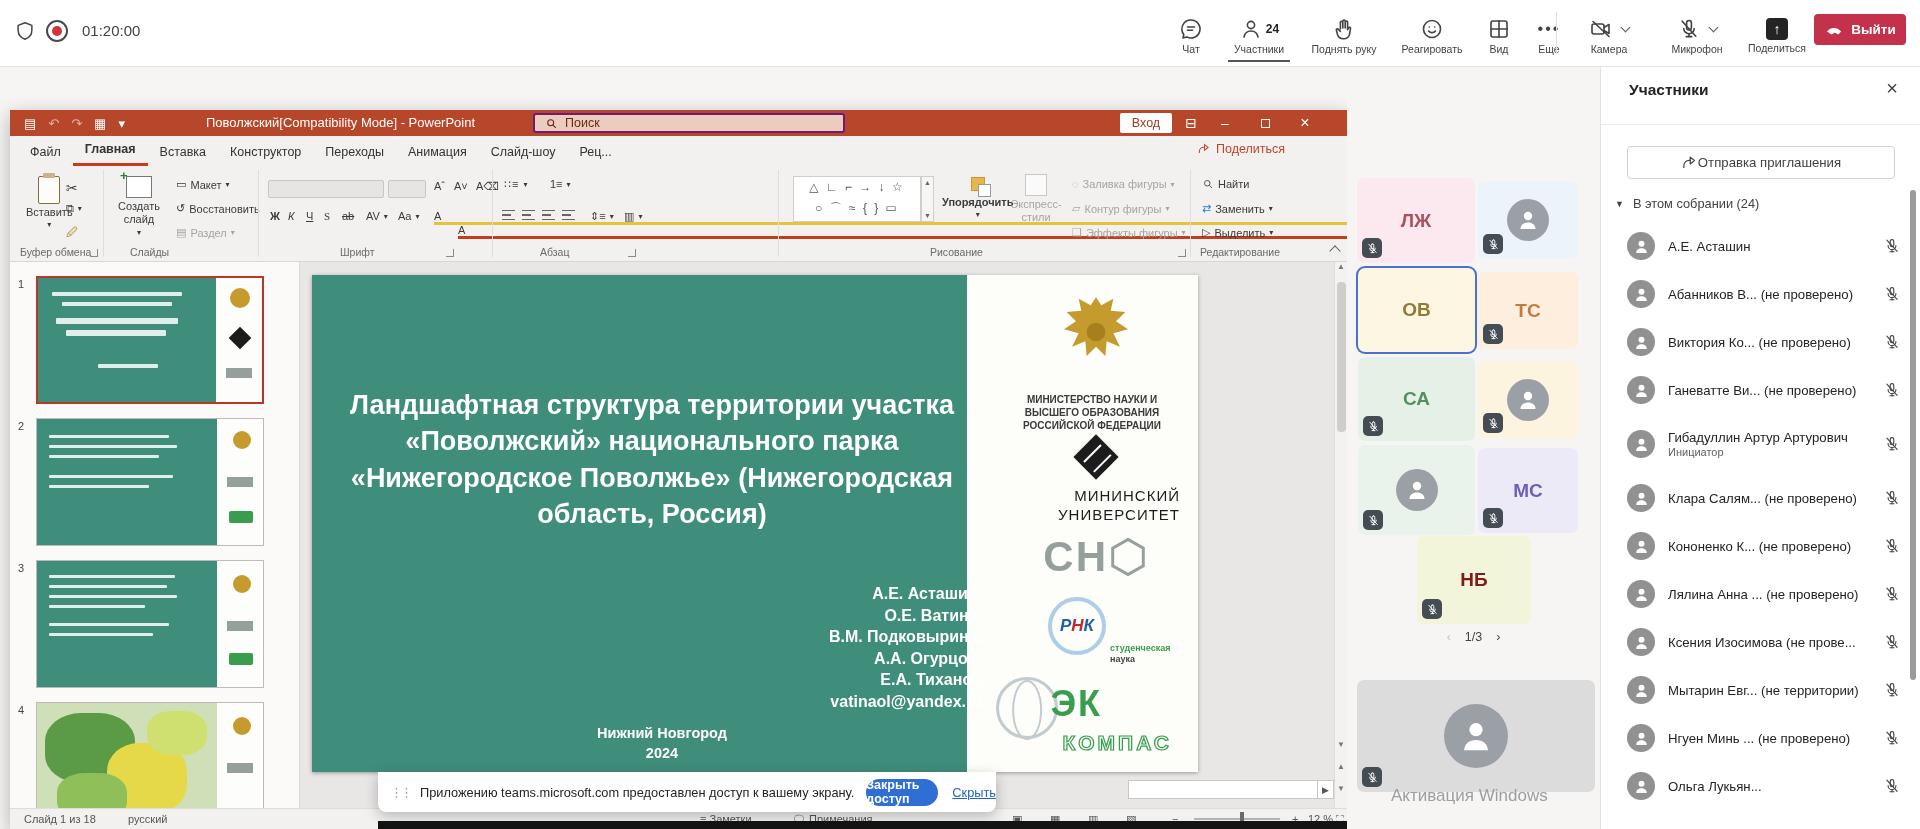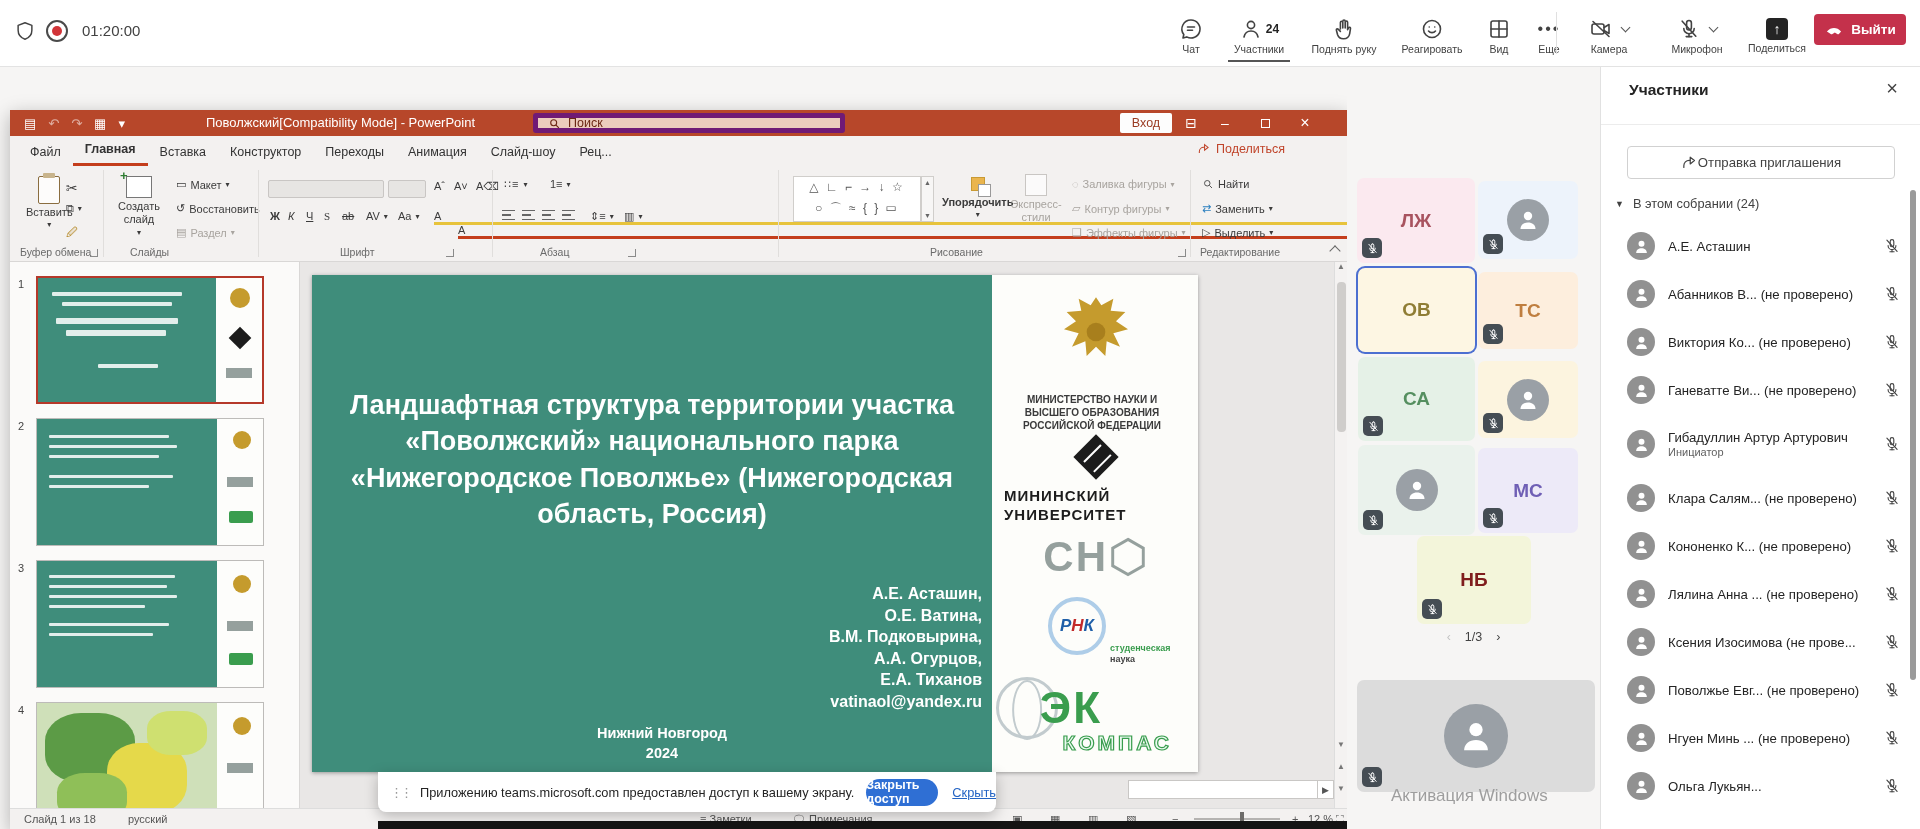--- a/index.html
+++ b/index.html
@@ -25,21 +25,21 @@
   #leave-btn{position:absolute;left:1814px;top:14px;width:92px;height:31px;background:#c4314b;border-radius:4px;color:#fff;display:flex;align-items:center;justify-content:center;gap:7px;font-size:13.5px;font-weight:bold;cursor:pointer}
   #leave-btn svg{width:20px;height:20px;color:#fff}
   
   #canvas{position:absolute;left:0;top:67px;width:1600px;height:762px;background:#f6f5f4}
   
   #ppt{position:absolute;left:10px;top:110px;width:1337px;height:719px;background:#f3f1f0;box-shadow:0 5px 18px rgba(0,0,0,.28);z-index:1}
   #ppt-titlebar{position:absolute;left:0;top:0;width:100%;height:26px;background:#b7472a;color:#fff;display:flex;align-items:center}
   .qat{display:flex;align-items:center;gap:12px;margin-left:14px;font-size:13px}
   .qat .dim{opacity:.55}
   #ppt-title{position:absolute;left:196px;top:5px;font-size:13px;white-space:nowrap}
-  #ppt-search{position:absolute;left:523px;top:3px;width:312px;height:20px;background:#ecccbd;border:5px solid #701a75;border-radius:3px;display:flex;align-items:center;gap:7px;padding-left:10px;color:#6b2714;font-size:12.5px}
+  #ppt-search{position:absolute;left:523px;top:3px;width:312px;height:20px;background:#ecccbd;border:2px solid #701a75;border-radius:3px;display:flex;align-items:center;gap:7px;padding-left:10px;color:#6b2714;font-size:12.5px}
   #ppt-search svg{width:13px;height:13px;stroke:#6b2714;fill:none;stroke-width:2}
   #signin-btn{position:absolute;left:1110px;top:3px;width:52px;height:20px;background:#fdfdfd;color:#9a3b22;font-size:12.5px;display:flex;align-items:center;justify-content:center;border-radius:2px}
   .wc{position:absolute;top:0;height:26px;width:34px;display:flex;align-items:center;justify-content:center;color:#fff;font-size:14px}
   .wc .rsq{width:9px;height:9px;border:1.3px solid #fff}
   
   #ribbon-tabs{position:absolute;left:0;top:26px;width:100%;height:30px;display:flex;align-items:flex-end;padding-left:8px;background:#f3f1f0}
   .rtab{padding:6px 12px 7px;font-size:12.5px;color:#333;cursor:pointer;white-space:nowrap}
   .rtab.active{font-weight:bold;border-bottom:3px solid #c43e1c}
   #rib-share{position:absolute;right:62px;top:32px;display:flex;align-items:center;gap:5px;color:#c0442a;font-size:12.5px;cursor:pointer}
   
@@ -75,36 +75,36 @@
   .thumb{position:relative;width:228px;height:128px;background:#3f8d7b;border:1px solid #bdbbb9;overflow:hidden}
   .thumb.sel{border:2px solid #b5382a}
   .thumb i{position:absolute;display:block}
   .thumb .strip{right:0;top:0;width:46px;height:100%;background:#fdfdfb}
   .thumb .bar{background:rgba(255,255,255,.85);height:4px;border-radius:1px}
   .thumb.v-map{background:#cfe0b9}
   .thumb.v-map .mpatch{border-radius:40%}
   
   #slide-area{position:absolute;left:290px;top:152px;width:1034px;height:546px;background:#e9e7e6;overflow:hidden}
   #slide{position:absolute;left:12px;top:13px;width:886px;height:497px;background:#3f8d7b;box-shadow:0 1px 4px rgba(0,0,0,.35)}
-  #slide .whitestrip{position:absolute;right:0;top:0;width:206px;height:100%;background:#fdfdfa}
+  #slide .whitestrip{position:absolute;right:0;top:0;width:231px;height:100%;background:#fdfdfa}
   .sl-head{position:absolute;left:16px;top:26px;width:648px;text-align:center;color:#fff;font-weight:bold;font-size:13.5px;line-height:1.45}
   .sl-title{position:absolute;left:10px;top:112px;width:660px;text-align:center;color:#fff;font-weight:bold;font-size:27px;line-height:1.35}
   .sl-authors{position:absolute;right:216px;top:308px;width:400px;text-align:right;color:#fff;font-weight:bold;font-size:16px;line-height:1.35}
   .sl-city{position:absolute;left:230px;top:448px;width:240px;text-align:center;color:#fff;font-weight:bold;font-size:14.5px;line-height:1.4}
   .lg-ministry{position:absolute;right:18px;top:118px;width:176px;text-align:center;font-size:10px;font-weight:bold;color:#3a3a3a;line-height:1.3}
   .lg-diamond{position:absolute;right:86px;top:166px;width:32px;height:32px;background:#1c1c1c;transform:rotate(45deg)}
   .lg-diamond::before{content:"";position:absolute;left:10px;top:4px;width:12px;height:24px;border-left:2px solid #fff;border-right:2px solid #fff}
-  .lg-univ{position:absolute;right:18px;top:212px;width:176px;text-align:left;font-size:15px;font-weight:bold;color:#1d1d1d;line-height:1.25;letter-spacing:1px}
+  .lg-univ{position:absolute;right:18px;top:212px;width:176px;text-align:right;font-size:15px;font-weight:normal;color:#1d1d1d;line-height:1.25;letter-spacing:1px}
   .lg-sno{position:absolute;right:52px;top:258px;font-size:42px;font-weight:bold;color:#95a09d;letter-spacing:2px;display:flex;align-items:center}
   .lg-sno svg{width:36px;height:40px;margin-left:2px}
   .lg-rnk{position:absolute;right:92px;top:322px;width:58px;height:58px;border:4px solid #aecde8;border-radius:50%;display:flex;align-items:center;justify-content:center;font-style:italic;font-weight:bold;font-size:17px}
   .lg-rnk b{color:#1f5fa8}.lg-rnk em{color:#c22a2a;font-style:italic}
   .lg-stud{position:absolute;right:14px;top:368px;width:74px;font-size:9px;font-weight:bold;color:#3a9d4e;line-height:1.25;text-align:left}
   .lg-stud span{color:#444}
-  .lg-ek{position:absolute;right:96px;top:408px;font-size:44px;font-weight:bold;color:#3a9d4e;letter-spacing:2px;z-index:2}
+  .lg-ek{position:absolute;right:96px;top:408px;font-size:36px;font-weight:bold;color:#3a9d4e;letter-spacing:2px;z-index:2}
   .lg-globe{position:absolute;right:140px;top:402px;width:62px;height:62px;border:3px solid #c2cbce;border-radius:50%}
   .lg-globe::before{content:"";position:absolute;left:50%;top:0;width:46%;height:100%;border:2px solid #c2cbce;border-radius:50%;transform:translateX(-50%)}
   .lg-compass{position:absolute;right:26px;top:456px;font-size:21px;font-weight:bold;letter-spacing:3px;color:#eafaf0;-webkit-text-stroke:1.2px #3a9d4e;z-index:2}
   
   #v-scroll{position:absolute;left:1324px;top:152px;width:13px;height:546px;background:#f4f2f1;border-left:1px solid #ddd;font-size:8px;color:#777;text-align:center}
   #v-scroll .vthumb{position:absolute;left:2px;top:20px;width:9px;height:150px;background:#cfcdcb;border-radius:4px}
   #thumb-scroll{position:absolute;left:278px;top:152px;width:12px;height:546px;background:#f4f2f1;font-size:8px;color:#777;text-align:center}
   #thumb-scroll .vthumb{position:absolute;left:2px;top:16px;width:8px;height:200px;background:#cfcdcb;border-radius:4px}
   
   #h-scroll{position:absolute;left:1118px;top:670px;width:206px;height:19px;background:#fff;border:1px solid #c9c7c5;display:flex;justify-content:flex-end}
@@ -853,21 +853,21 @@
         </span>
   </div>
 
   <div class="p-row">
     <span class="p-avatar">
           <svg>
             <use href="#i-person-f"></use>
           </svg>
         </span>
     <span class="p-body">
-      <div class="p-name">Поволжье Евг... (не проверено)</div>
+      <div class="p-name">Мытарин Евг... (не территории)</div>
     </span>
     <span class="p-mic">
           <svg>
             <use href="#i-mic-off"></use>
           </svg>
         </span>
   </div>
 
   <div class="p-row">
     <span class="p-avatar">

